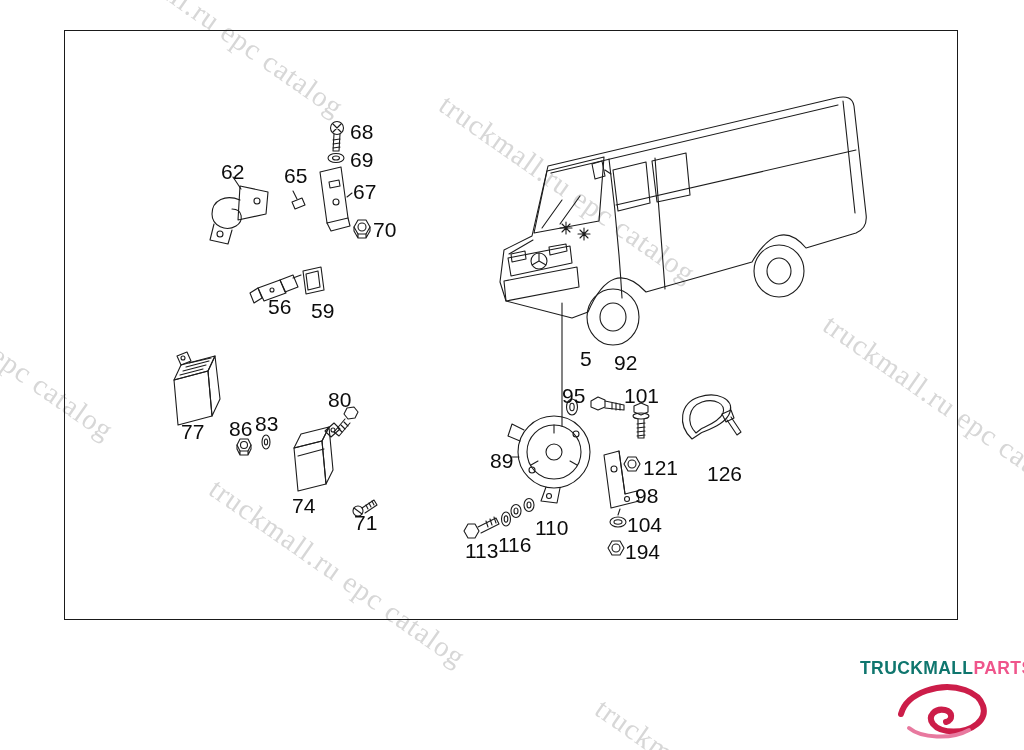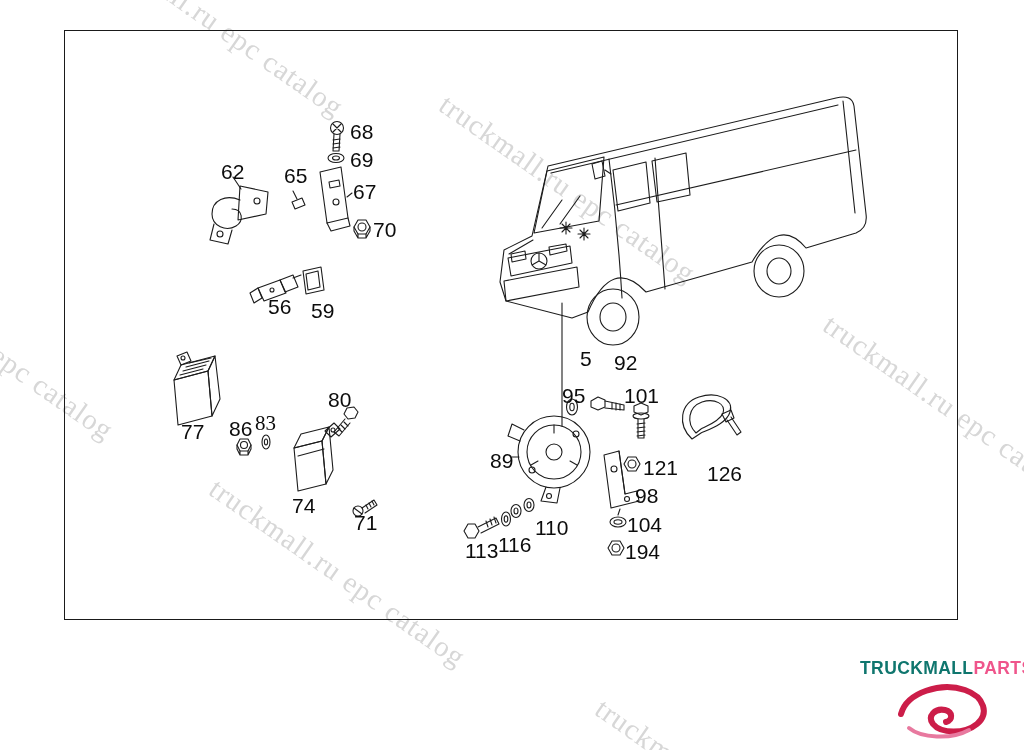--- a/index.html
+++ b/index.html
@@ -266,21 +266,21 @@
       <div class="part-label" style="left: 350px; top: 121px;">68</div>
       <div class="part-label" style="left: 350px; top: 149px;">69</div>
       <div class="part-label" style="left: 221px; top: 161px;">62</div>
       <div class="part-label" style="left: 284px; top: 165px;">65</div>
       <div class="part-label" style="left: 353px; top: 181px;">67</div>
       <div class="part-label" style="left: 373px; top: 219px;">70</div>
       <div class="part-label" style="left: 268px; top: 296px;">56</div>
       <div class="part-label" style="left: 311px; top: 300px;">59</div>
       <div class="part-label" style="left: 181px; top: 421px;">77</div>
       <div class="part-label" style="left: 229px; top: 418px;">86</div>
-      <div class="part-label" style="left: 255px; top: 413px; font-family: Liberation Serif, serif;">83</div>
+      <div class="part-label" style="left: 255px; top: 413px;">83</div>
       <div class="part-label" style="left: 328px; top: 389px;">80</div>
       <div class="part-label" style="left: 292px; top: 495px;">74</div>
       <div class="part-label" style="left: 354px; top: 512px;">71</div>
       <div class="part-label" style="left: 580px; top: 348px;">5</div>
       <div class="part-label" style="left: 562px; top: 385px; text-align: right;">95</div>
       <div class="part-label" style="left: 594px; top: 352px; margin-left: 20px;">92</div>
       <div class="part-label" style="left: 624px; top: 385px;">101</div>
       <div class="part-label" style="left: 490px; top: 450px;">89</div>
       <div class="part-label" style="left: 643px; top: 457px;">121</div>
       <div class="part-label" style="left: 707px; top: 443px; margin-top: 20px;">126</div>

